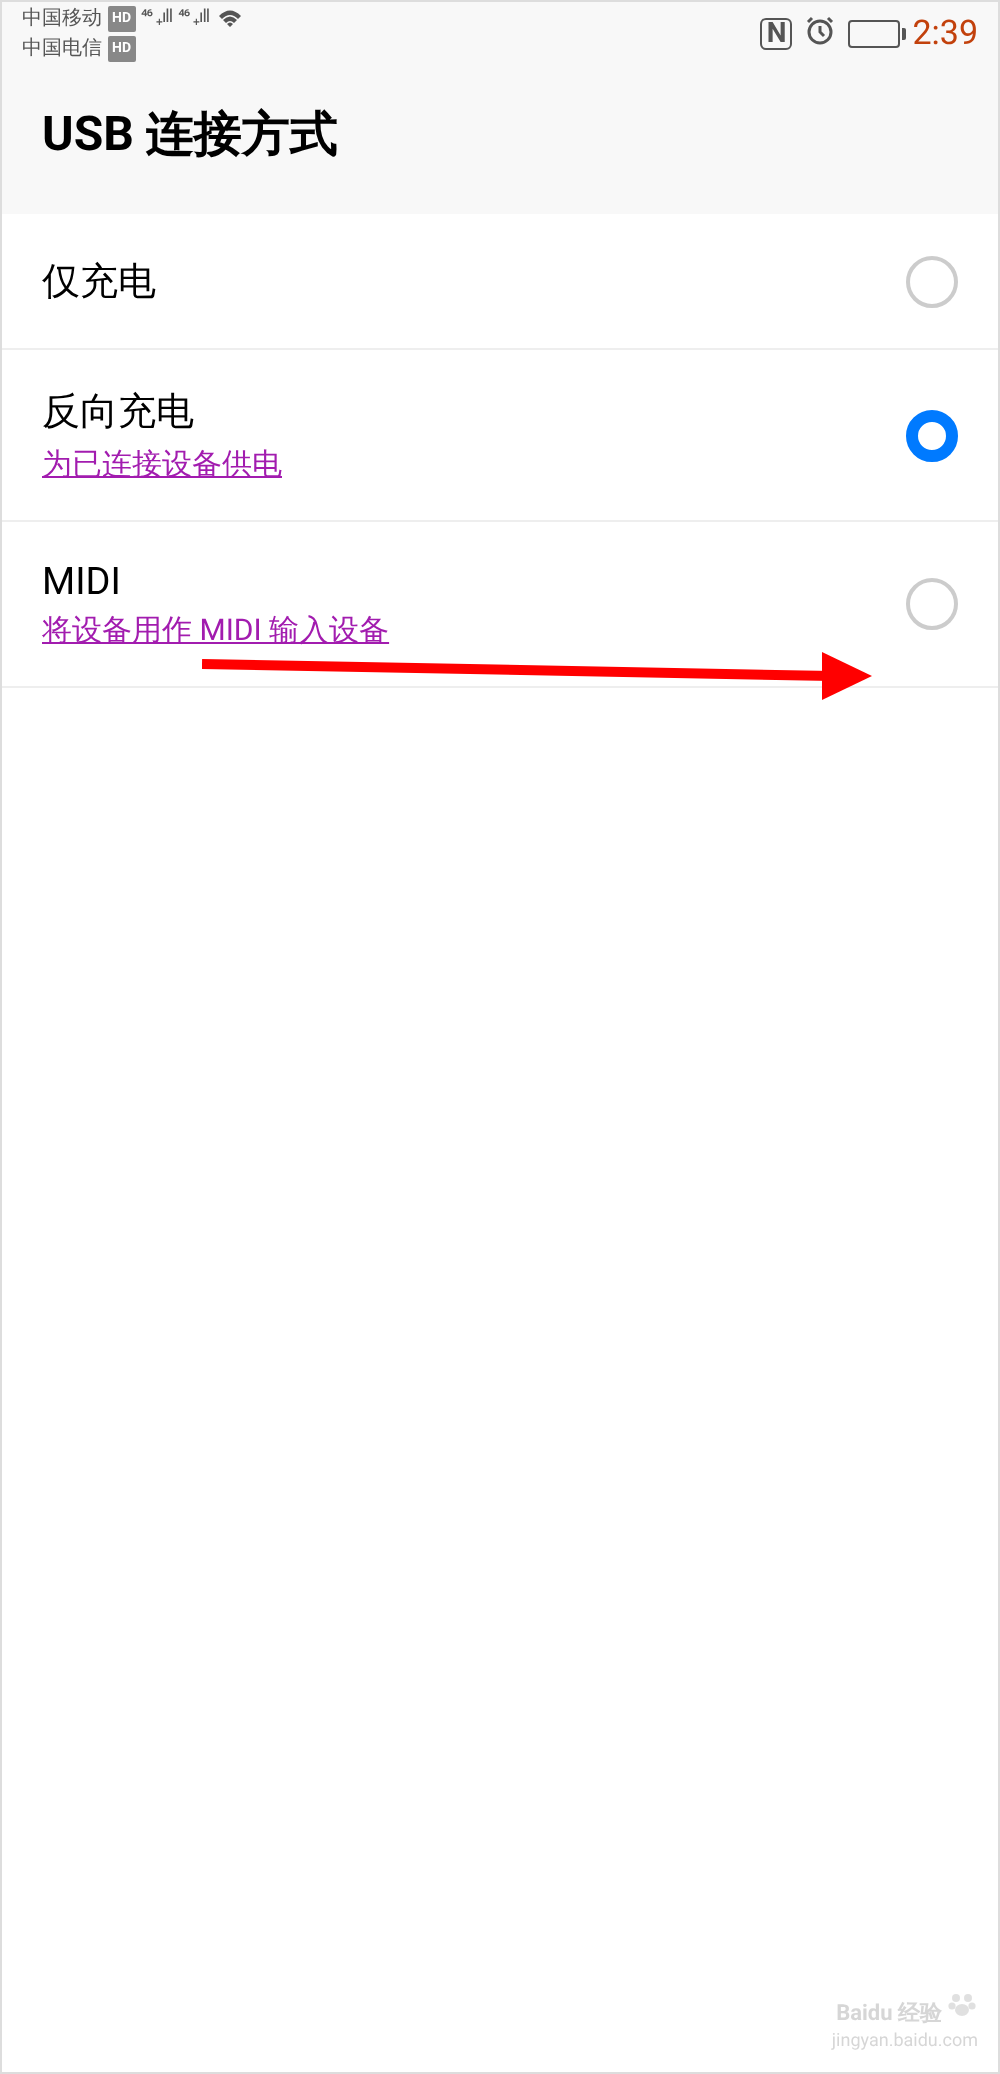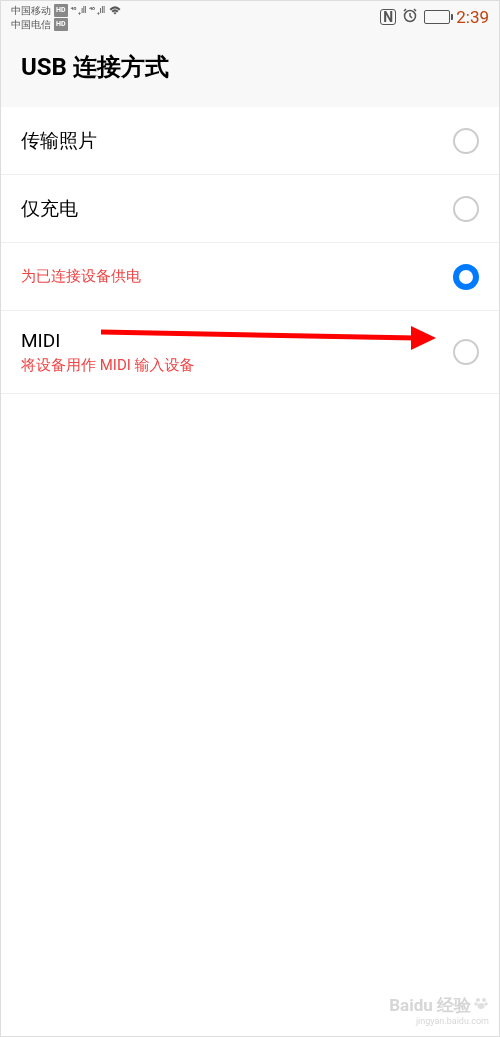--- a/index.html
+++ b/index.html
@@ -113,21 +113,22 @@
       display: flex;
       flex-direction: column;
       gap: 4px;
     }
     .item-title {
       font-size: 19px;
       color: #000;
     }
     .item-subtitle {
       font-size: 15px;
-      color: #ef4444;
+      color: #a21caf;
+      text-decoration: underline;
     }
     .radio {
       width: 26px;
       height: 26px;
       border: 2px solid #ccc;
       border-radius: 50%;
       flex-shrink: 0;
       position: relative;
     }
     .radio.selected {
@@ -142,21 +143,21 @@
     .watermark {
       position: absolute;
       bottom: 8px;
       right: 10px;
       color: #bbb;
       font-size: 12px;
       text-align: right;
       line-height: 14px;
     }
     .watermark .brand {
-      font-size: 17px;
+      font-size: 11px;
       font-weight: bold;
       opacity: 0.6;
       display: flex;
       align-items: baseline;
       justify-content: flex-end;
       gap: 2px;
     }
     .watermark .paw {
       font-size: 13px;
     }
@@ -197,37 +198,32 @@
     <span class="battery"><span class="battery-fill"></span></span>
     <span class="time">2:39</span>
   </div>
 </div>
 
 <div class="header">
   <div class="header-title">USB 连接方式</div>
 </div>
 
 <div class="list">
-  <div class="list-item">
-    <div class="item-text">
-      <span class="item-title">传输照片</span>
-    </div>
-    <span class="radio"></span>
-  </div>
 
 
   <div class="list-item">
     <div class="item-text">
       <span class="item-title">仅充电</span>
     </div>
     <span class="radio"></span>
   </div>
 
   <div class="list-item">
     <div class="item-text">
+      <span class="item-title">反向充电</span>
       <span class="item-subtitle">为已连接设备供电</span>
     </div>
     <span class="radio selected"></span>
   </div>
 
   <div class="list-item">
     <div class="item-text">
       <span class="item-title">MIDI</span>
       <span class="item-subtitle">将设备用作 MIDI 输入设备</span>
     </div>

